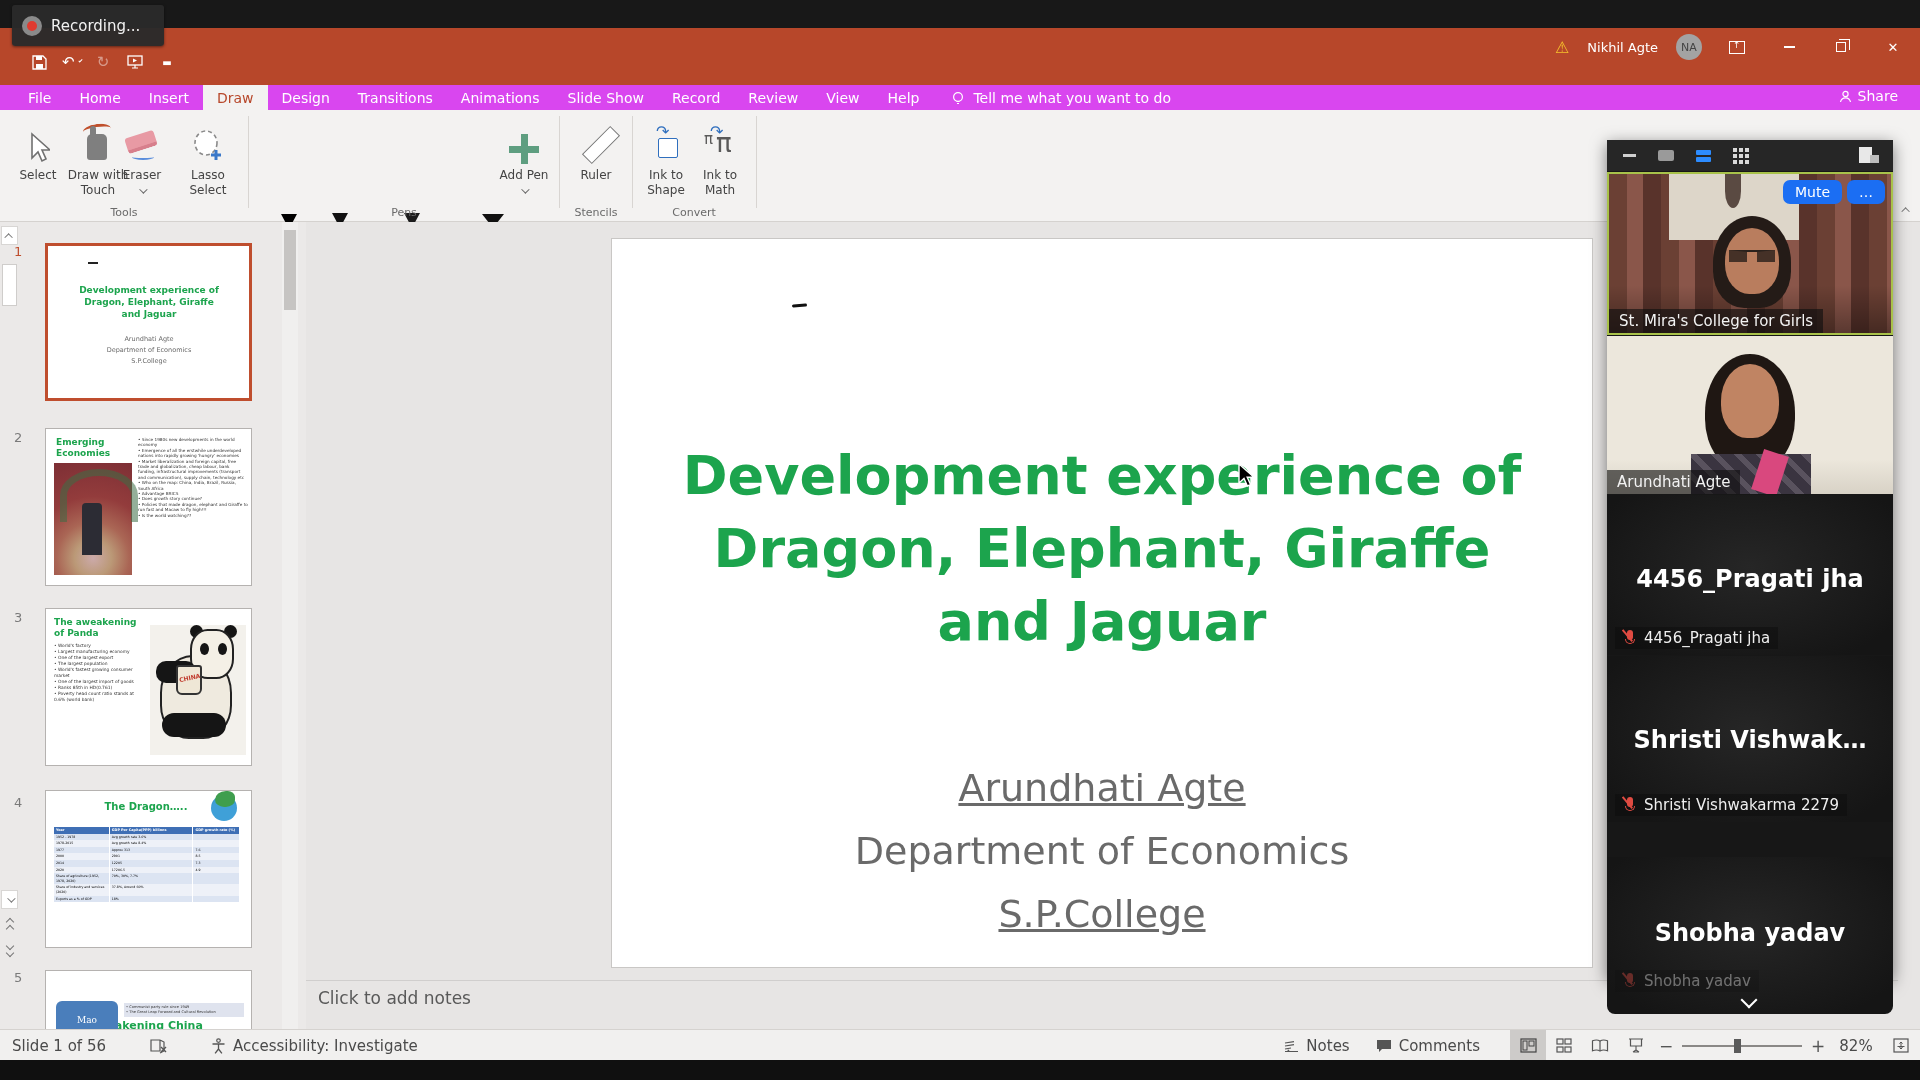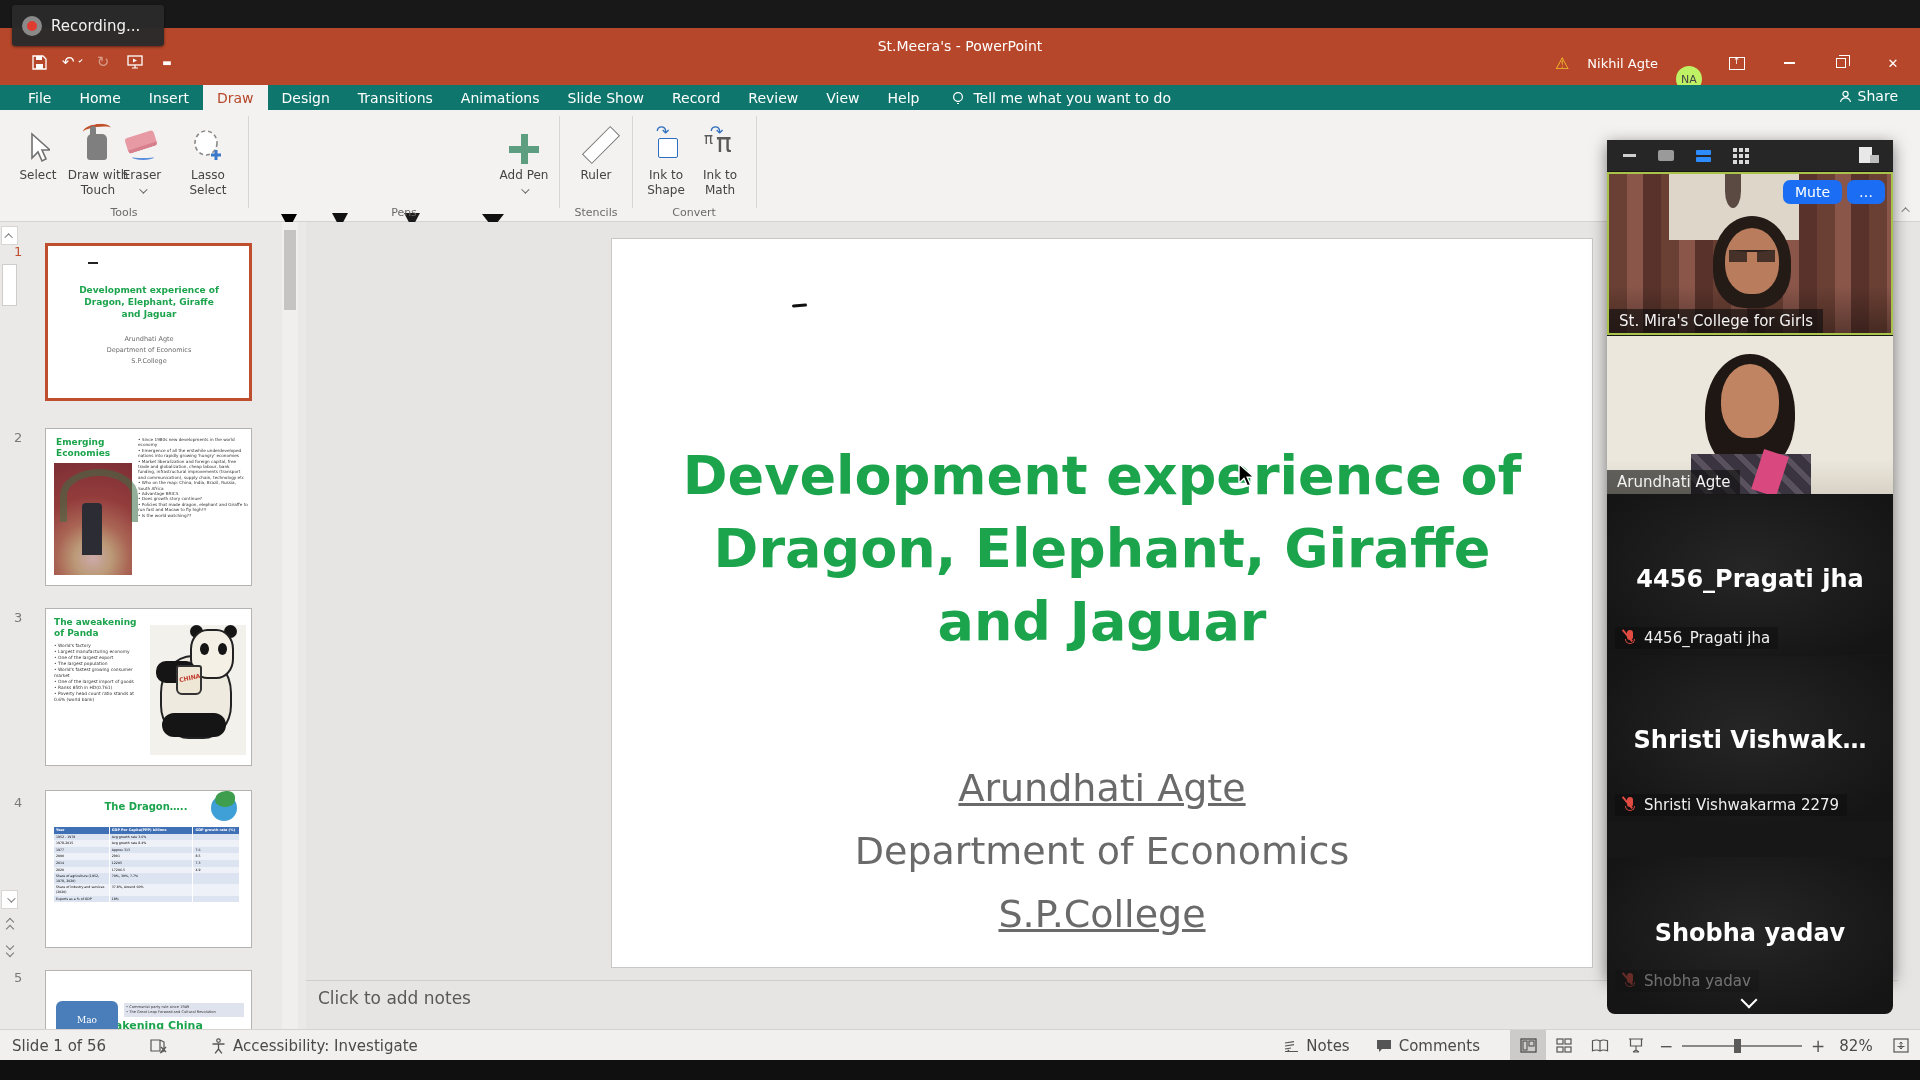--- a/index.html
+++ b/index.html
@@ -23,33 +23,33 @@
   
   #titlebar { left:0; top:28px; width:1920px; height:57px; background:#b7472a; }
   #qat { left:30px; top:22px; height:24px; display:flex; align-items:center; gap:14px; color:#fff; }
   .qat-ic { width:18px; height:18px; display:flex; align-items:center; justify-content:center;
     color:#fff; font-size:15px; }
   .qat-ic svg { display:block; }
   #window-title { top:10px; left:0; width:1920px; text-align:center; color:#fff; font-size:14px; }
   #tb-right { right:10px; top:6px; display:flex; align-items:center; gap:18px; color:#fff; }
   #warn-ic { color:#f6c02c; font-size:16px; }
   #user-name { font-size:13px; color:#fff; }
-  #avatar { width:26px; height:26px; border-radius:50%; background:#bef264; color:#444;
-    font-size:11px; display:flex; align-items:center; justify-content:center;margin-top:32px; }
+  #avatar { width:26px; height:26px; border-radius:50%; background:#a3a3a3; color:#444;
+    font-size:11px; display:flex; align-items:center; justify-content:center; }
   .winbtn { width:34px; height:26px; display:flex; align-items:center; justify-content:center;
     color:#fff; font-size:13px; }
   #min-glyph { width:11px; height:2px; background:#fff; display:block; }
   #restore-glyph { width:10px; height:10px; border:1.5px solid #fff; position:relative; display:block; }
   #restore-glyph::after { content:''; position:absolute; left:2px; top:-4px; width:10px; height:10px;
     border-top:1.5px solid #fff; border-right:1.5px solid #fff; }
   #ribbon-opts { width:16px; height:13px; border:1.5px solid #fff; position:relative; display:block; }
   #ribbon-opts::after { content:'↑'; position:absolute; left:3px; top:-2px; font-size:9px; color:#fff; }
 
   
-  #tabrow { left:0; top:85px; width:1920px; height:25px; background:#0f766e; display:flex;
+  #tabrow { left:0; top:85px; width:1920px; height:25px; background:#d946ef; display:flex;
     align-items:stretch; padding-left:14px; }
   .tab { color:#fff; font-size:14px; padding:3px 14px; display:flex; align-items:center; }
   .tab.active { background:#f3f2f1; color:#b7472a; }
   #tellme { display:flex; align-items:center; gap:8px; color:#fff; font-size:14px; margin-left:18px; }
   #bulb { width:14px; height:14px; }
   #share { position:absolute; right:22px; top:88px; color:#fff; font-size:14px; display:flex;
     align-items:center; gap:6px; }
 
   
   #ribbon { left:0; top:110px; width:1920px; height:112px; background:#f3f2f1;
@@ -294,21 +294,20 @@
     <span class="qat-ic" style="opacity:.45">↻</span>
     <span class="qat-ic">
       <svg width="16" height="14" viewBox="0 0 16 14">
           <rect x="1" y="1" width="14" height="9" fill="none" stroke="#fff" stroke-width="1.3"></rect>
           <path d="M6 3.5l4 2-4 2z" fill="#fff"></path>
           <path d="M8 10v3M5 13h6" stroke="#fff" stroke-width="1.2"></path>
         </svg>
     </span>
     <span class="qat-ic" style="font-size:10px">▬<br></span>
   </div>
-  <div id="window-title" class="abs">St.Meera's - PowerPoint</div>
   <div id="tb-right" class="abs">
     <span id="warn-ic">⚠</span>
     <span id="user-name">Nikhil Agte</span>
     <span id="avatar">NA</span>
     <span class="winbtn">
         <span id="ribbon-opts"></span>
       </span>
     <span class="winbtn">
         <span id="min-glyph"></span>
       </span>

